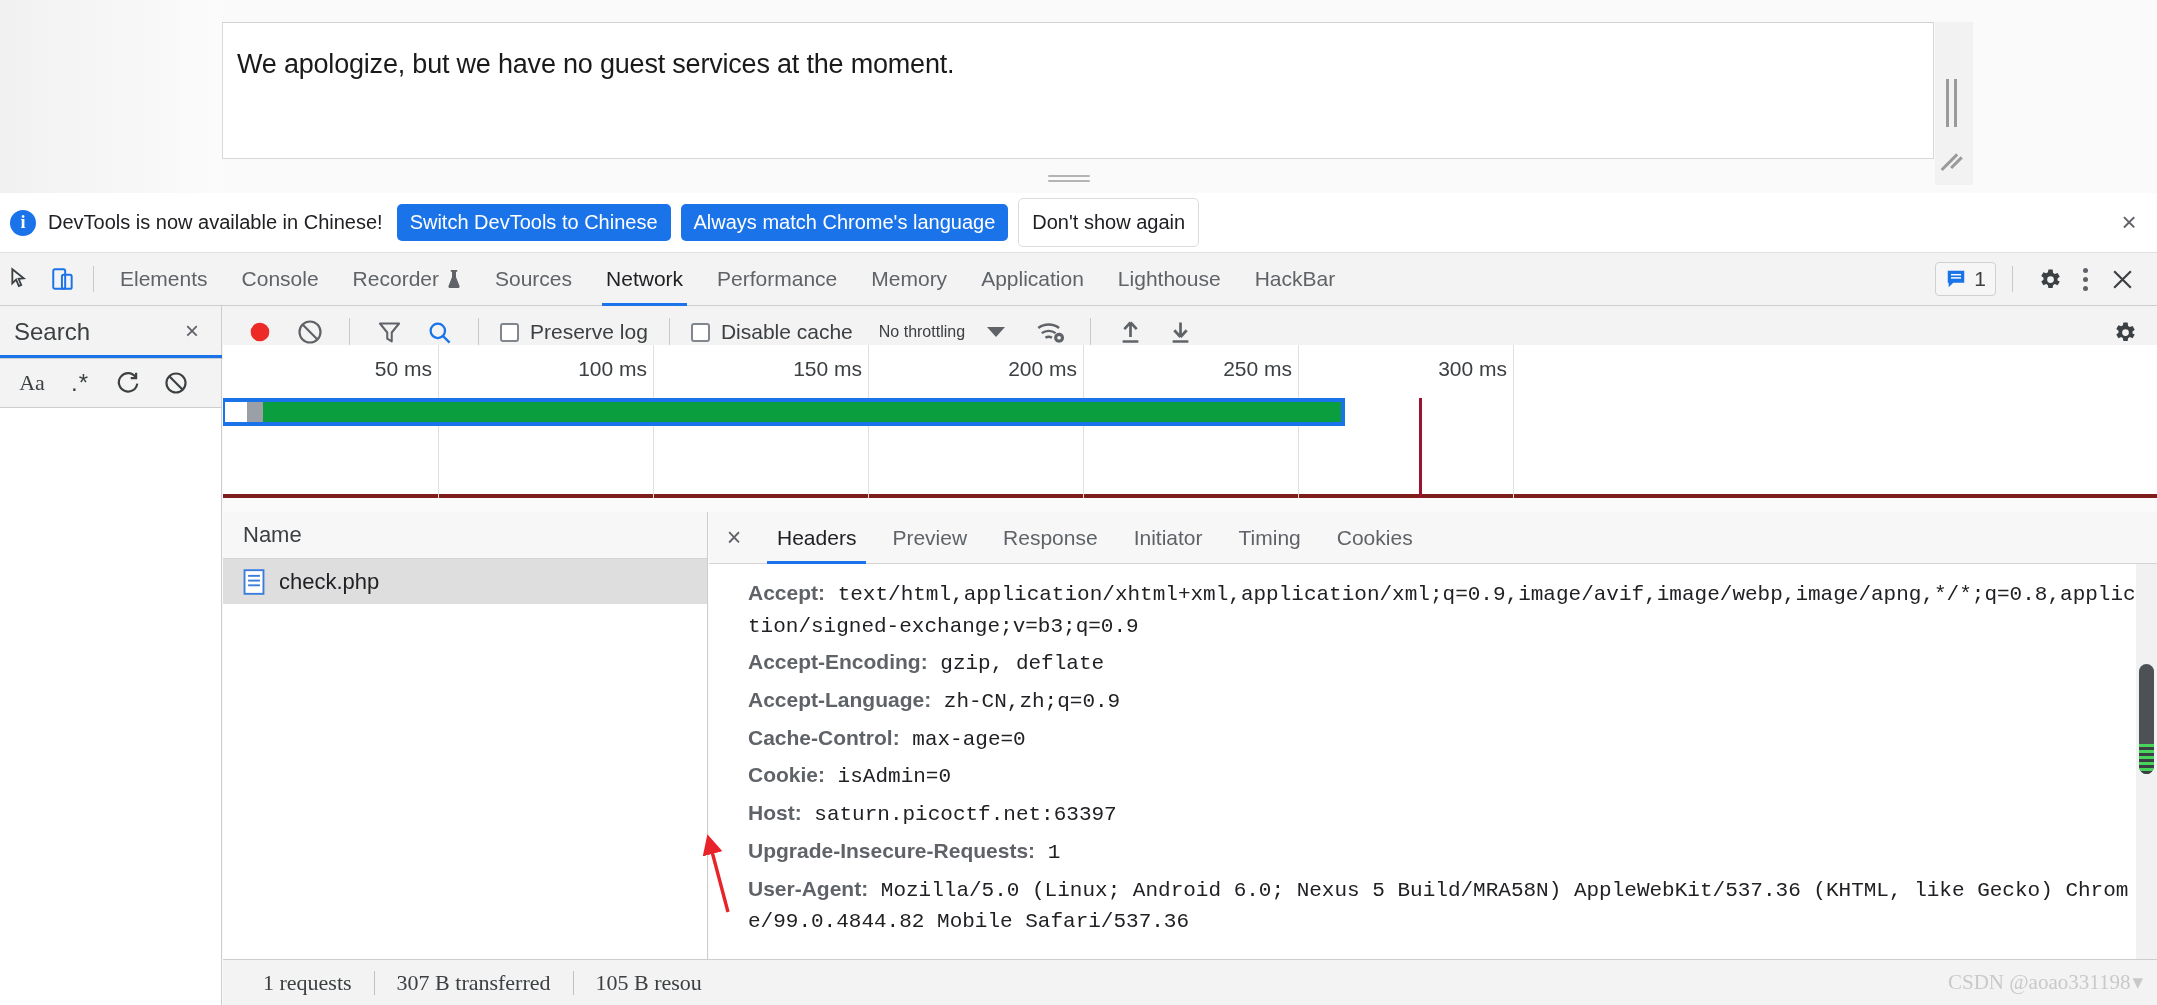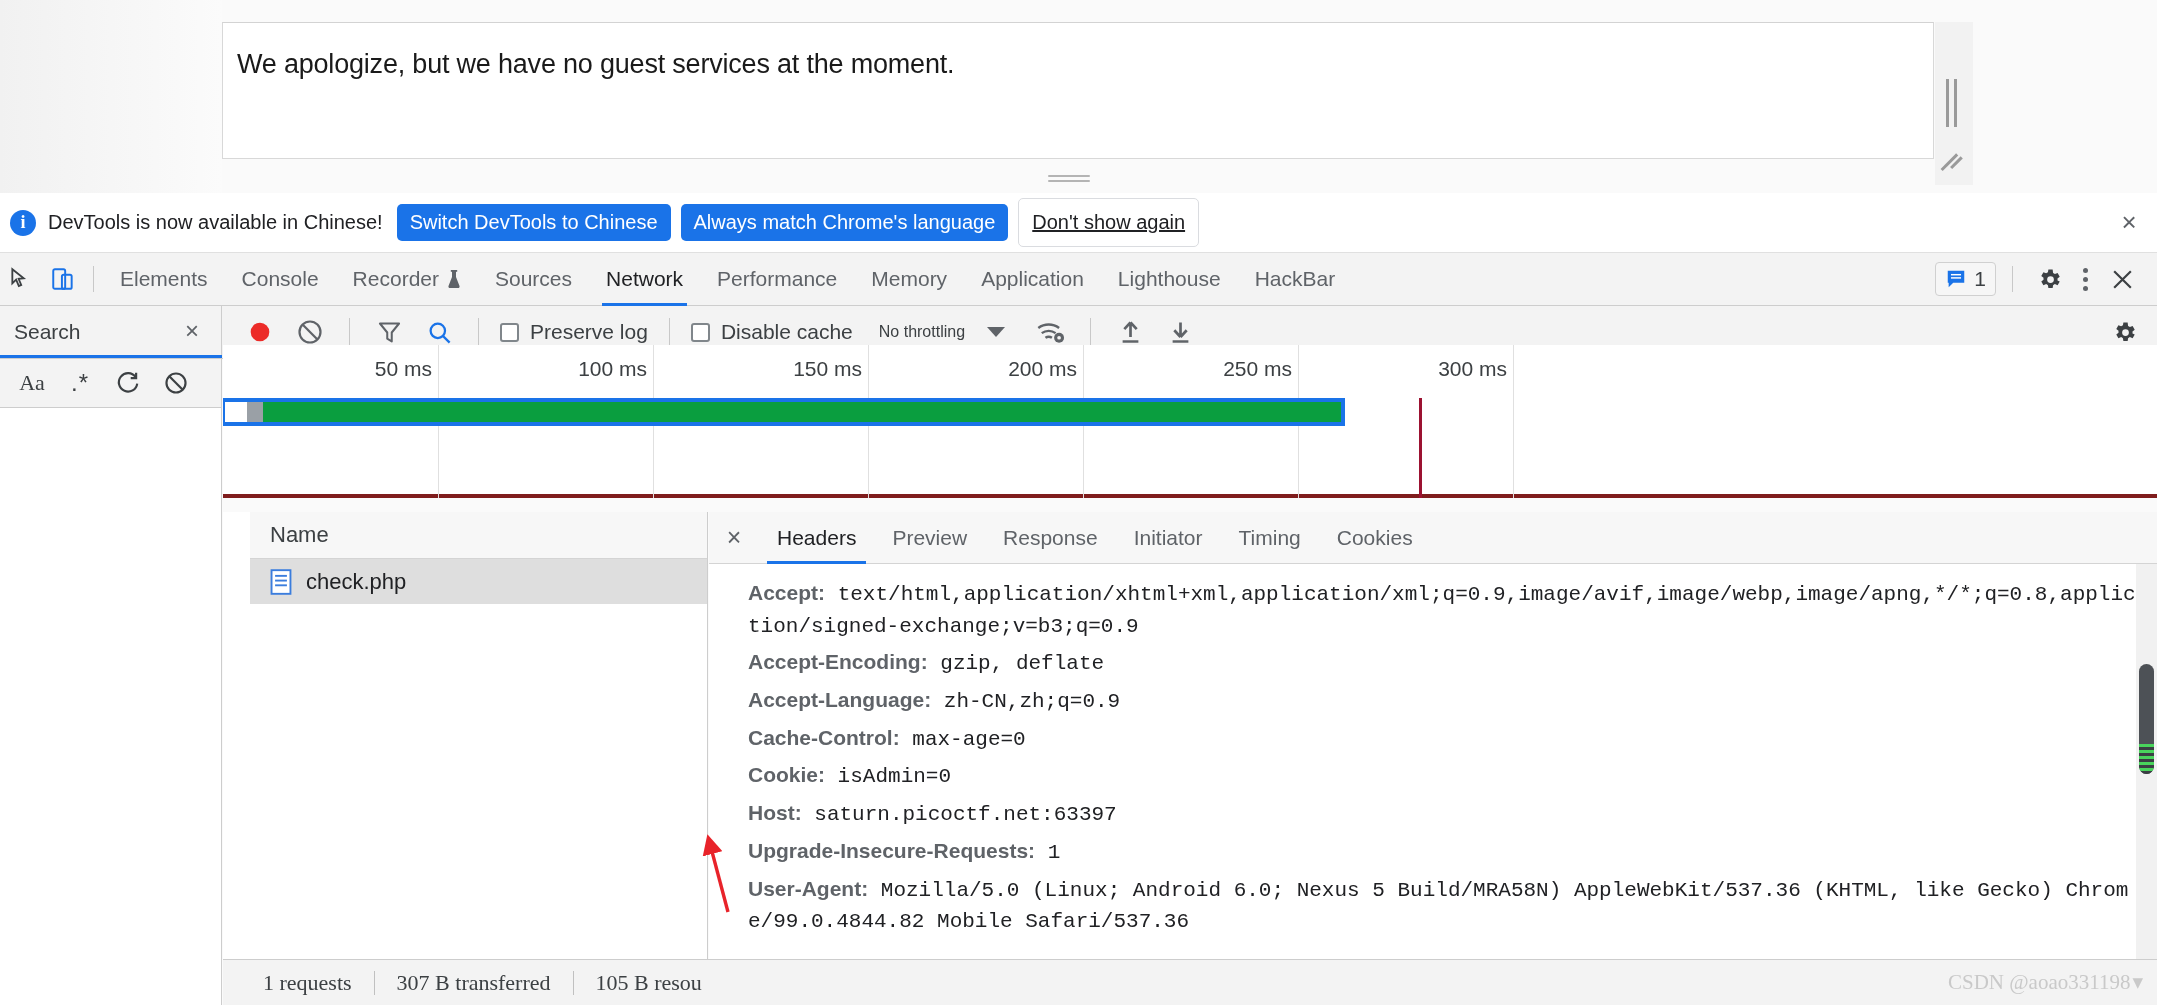--- a/index.html
+++ b/index.html
@@ -61,21 +61,21 @@
   }
   .notif-text { font-size:20px; color:#202124; margin-right:14px; white-space:nowrap;}
   .btn-blue {
     background:#1a73e8; color:#fff; border:none; border-radius:5px;
     font-size:20px; font-family:"Liberation Sans", sans-serif;
     padding:7px 13px; margin-right:10px; cursor:pointer; white-space:nowrap;
   }
   .btn-plain {
     background:#fff; color:#202124; border:1px solid #dadce0; border-radius:5px;
     font-size:20px; font-family:"Liberation Sans", sans-serif;
-    padding:12px 13px; cursor:pointer; white-space:nowrap;text-decoration:underline;
+    padding:12px 13px; cursor:pointer; white-space:nowrap;
   }
   .notif-close {
     position:absolute; right:14px; top:16px; width:28px; height:28px;
     color:#5f6368; font-size:26px; line-height:26px; text-align:center; cursor:pointer;
     font-family:"Liberation Sans", sans-serif;
   }
 
   
   .dt-tabbar {
     position:absolute; left:0; top:253px; width:2157px; height:53px;
@@ -111,21 +111,21 @@
   
   .net-toolbar {
     position:absolute; left:0; top:306px; width:2157px; height:53px;
     background:#f3f3f3; border-bottom:1px solid #cdcdcd;
     display:flex; align-items:center;
   }
   .search-side {
     width:222px; height:53px; display:flex; align-items:center;
     padding-left:14px; position:relative; border-right:1px solid #cdcdcd;
   }
-  .search-label { font-size:21px; color:#3c4043;}
+  .search-label { font-size:24px; color:#3c4043;}
   .search-x {
     position:absolute; right:22px; top:13px; font-size:24px; color:#5f6368; cursor:pointer;
     line-height:24px;
   }
   .tb-items { display:flex; align-items:center; padding-left:16px; gap:6px;}
   .tb-btn { width:44px; height:44px; display:flex; align-items:center; justify-content:center; cursor:pointer;}
   .tb-sep { width:1px; height:28px; background:#c8c8c8; margin:0 11px;}
   .chk-wrap { display:flex; align-items:center; gap:11px; cursor:pointer; padding:0 4px;}
   .chk-box { width:19px; height:19px; border:2px solid #80868b; border-radius:3px; background:#fff;}
   .chk-label { font-size:21px; color:#3c4043; white-space:nowrap;}
@@ -167,21 +167,21 @@
   }
   .bar-blue { position:absolute; left:0; top:0; height:28px; background:#1a73e8; }
   .bar-white { position:absolute; left:2px; top:4px; width:22px; height:20px; background:#ffffff;}
   .bar-grey { position:absolute; left:24px; top:4px; width:16px; height:20px; background:#9aa0a6;}
   .bar-green { position:absolute; left:40px; top:4px; height:20px; background:#0a9e3f;}
   .red-line { position:absolute; top:53px; width:3px; height:100px; background:#9c1231;}
 
   
   .list-panel {
     position:absolute; left:223px; top:512px; width:485px; height:447px;
-    background:#fff; border-right:1px solid #cdcdcd;padding-left:27px;
+    background:#fff; border-right:1px solid #cdcdcd;
   }
   .list-head {
     height:47px; border-bottom:1px solid #d4d4d4; background:#f7f7f7;
     display:flex; align-items:center; padding-left:20px;
   }
   .list-head span { font-size:22px; color:#3c4043;}
   .list-row {
     height:45px; background:#dedede; display:flex; align-items:center; padding-left:20px; gap:14px;
     cursor:pointer;
   }

